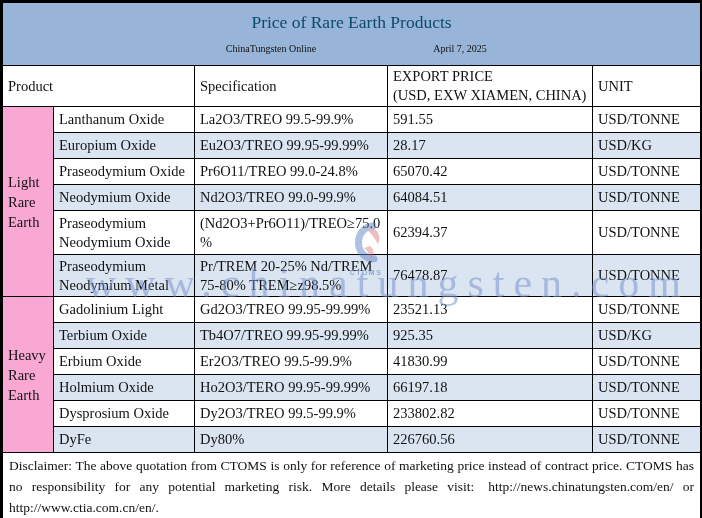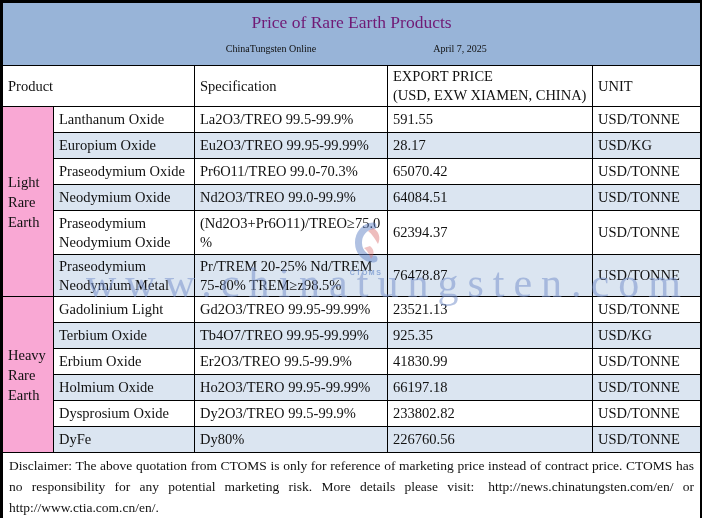--- a/index.html
+++ b/index.html
@@ -7,21 +7,21 @@
   .page{position:relative;width:698px;height:514px;border:2px solid #000;background:#fff;}
   table.price{border-collapse:collapse;table-layout:fixed;width:698px;height:512px;}
   td{border:1px solid #000;padding:0 0 0 5px;font-size:14.5px;color:#111;
      white-space:nowrap;vertical-align:middle;overflow:hidden;}
   
   col.c-group{width:51px}col.c-prod{width:141px}col.c-spec{width:193px}
   col.c-price{width:205px}col.c-unit{width:108px}
   
   tr.titlebar{height:63px}
   td.titleband{background:#98B4D8;padding:0;}
-  .big-title{text-align:center;font-size:17.5px;padding-top:9px;height:29px;color:#701a75;}
+  .big-title{text-align:center;font-size:17.5px;padding-top:9px;height:29px;color:#0c4a6e;}
   .sub-row{position:relative;height:24px;font-size:10px;padding-left:27px;}
   .sub-src{position:absolute;left:158px;width:220px;text-align:center;top:2px;}
   .sub-date{position:absolute;left:377px;width:160px;text-align:center;top:2px;font-family:Liberation Serif, serif;}
   
   tr.head{height:41px}
   tr.head td{background:#fff;}
   td.pricehead{line-height:19px;}
   
   tr.r{height:26px}
   tr.tall1{height:44px}
@@ -88,21 +88,21 @@
       <td>USD/TONNE</td>
     </tr>
     <tr class="r alt">
       <td>Europium Oxide</td>
       <td>Eu2O3/TREO 99.95-99.99%</td>
       <td>28.17</td>
       <td>USD/KG</td>
     </tr>
     <tr class="r">
       <td>Praseodymium Oxide</td>
-      <td>Pr6O11/TREO 99.0-70.3%</td>
+      <td>Pr6O11/TREO 99.0-24.8%</td>
       <td>65070.42</td>
       <td>USD/TONNE</td>
     </tr>
     <tr class="r alt">
       <td>Neodymium Oxide</td>
       <td>Nd2O3/TREO 99.0-99.9%</td>
       <td>64084.51</td>
       <td>USD/TONNE</td>
     </tr>
     <tr class="tall1">

